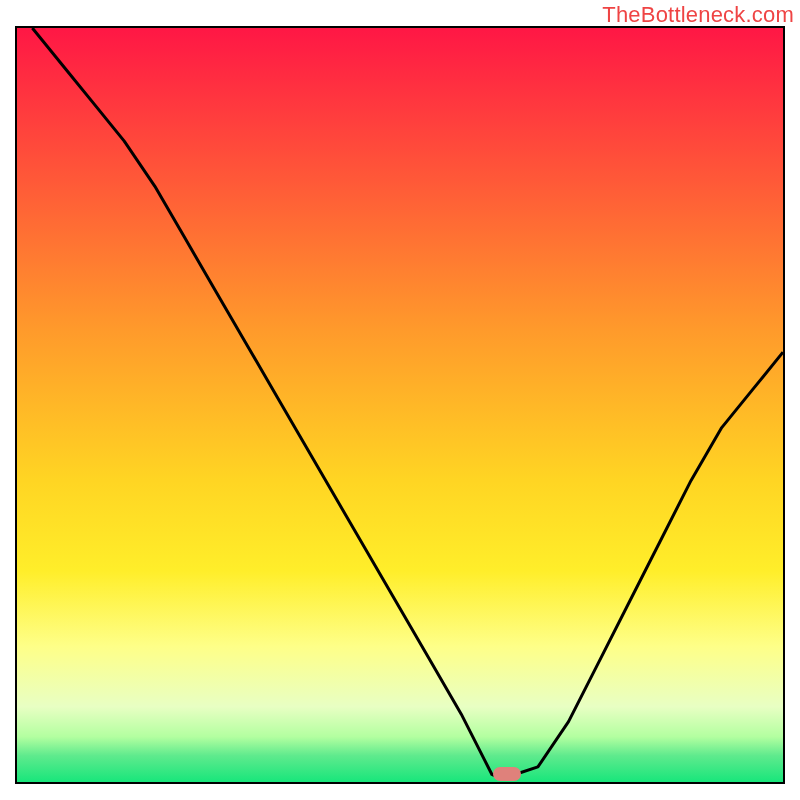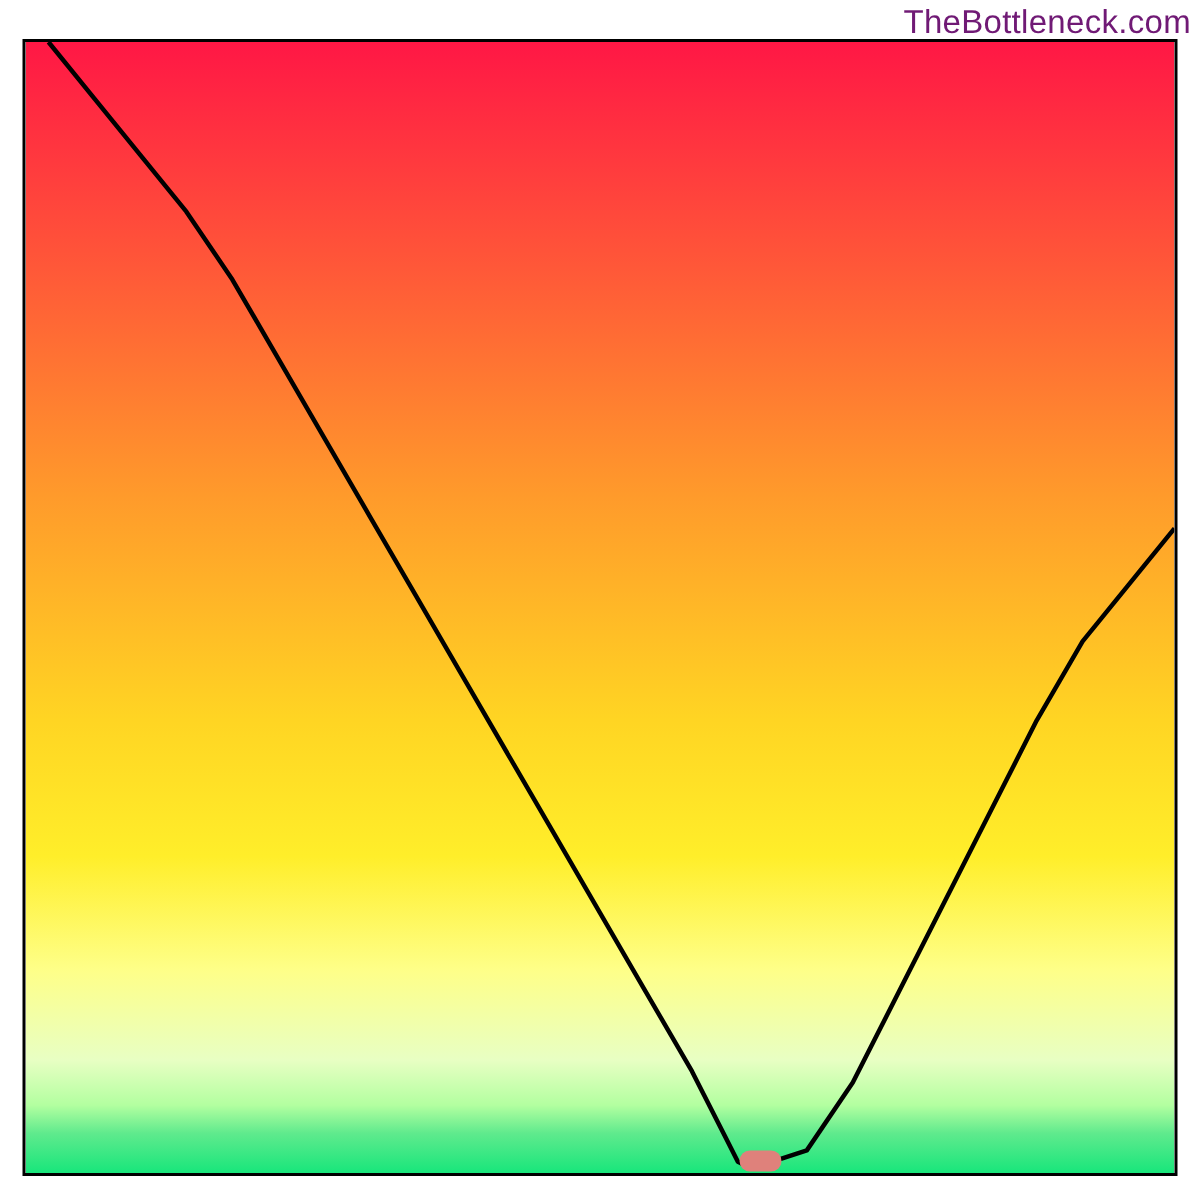--- a/index.html
+++ b/index.html
@@ -13,21 +13,21 @@
   }
   .stage {
     position: relative;
     width: 800px;
     height: 800px;
   }
   .watermark {
     position: absolute;
     top: 2px;
     right: 6px;
-    color: #701a75;
+    color: #ef4444;
     font-size: 22px;
     font-weight: 500;
     letter-spacing: 0.2px;
     z-index: 20;
     user-select: none;
   }
   .plot-border {
     position: absolute;
     left: 15px;
     top: 26px;

